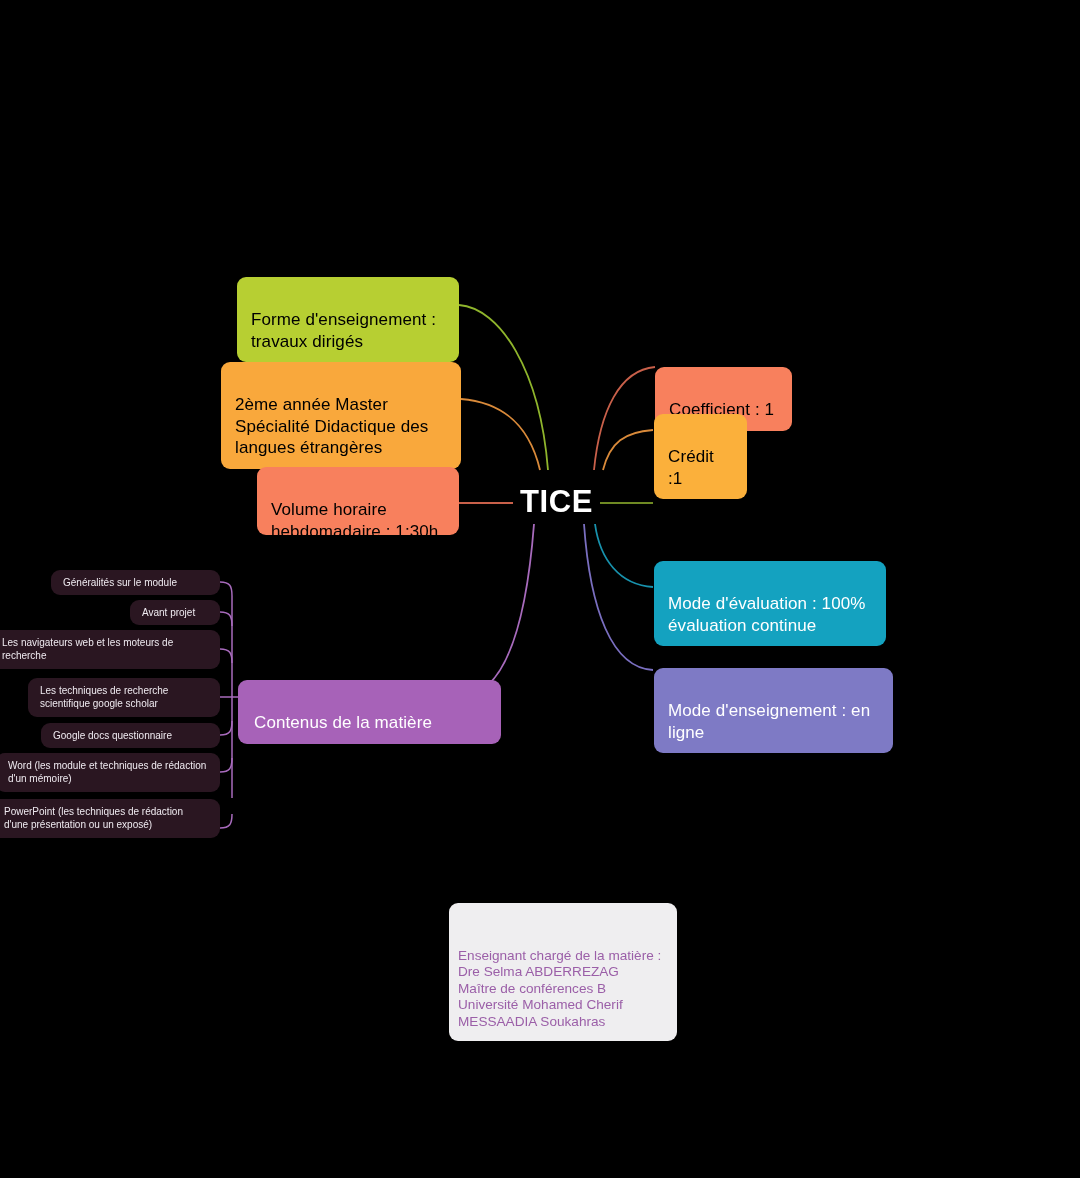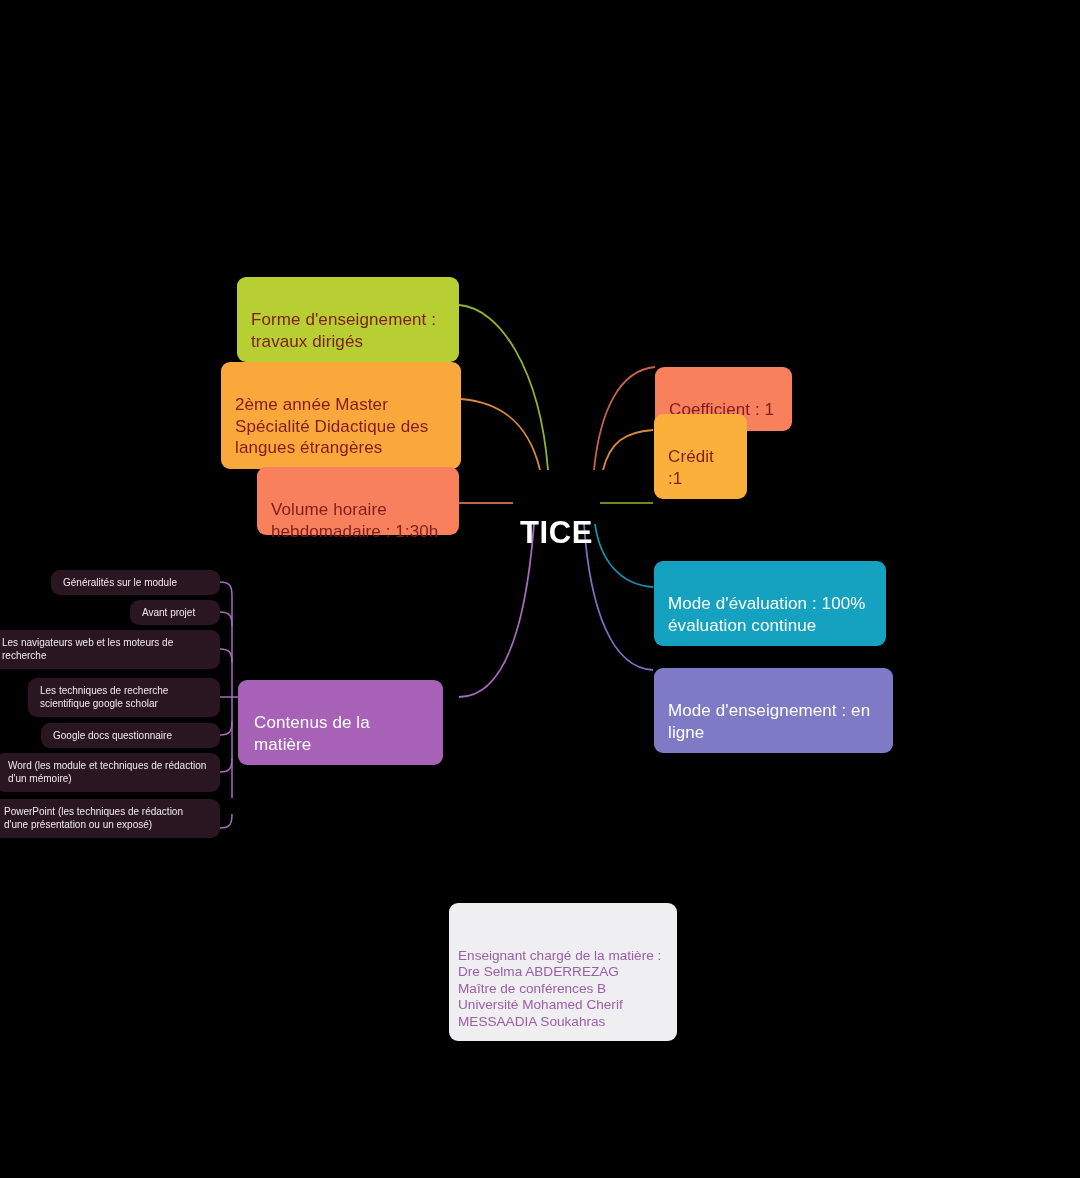--- a/index.html
+++ b/index.html
@@ -31,34 +31,33 @@
   .node {
     position: absolute;
     box-sizing: border-box;
     border-radius: 9px;
     padding: 10px 14px;
     font-size: 17px;
     line-height: 1.28;
     letter-spacing: 0.1px;
     white-space: pre-line;
   }
-  .node.dark-text { color: #7f1d1d; }
+  .node.dark-text { color: #000000; }
   .node.light-text { color: #ffffff; }
 
   
   #root-node {
     position: absolute;
     color: #ffffff;
     font-size: 31px;
     font-weight: bold;
     letter-spacing: 0.6px;
     left: 520px;
     top: 486px;
     line-height: 1;
-    margin-top: 31px;
   }
 
   
   .subnode {
     position: absolute;
     box-sizing: border-box;
     background: #2a1621;
     color: #efeaf0;
     border-radius: 9px;
     padding: 6px 12px;
@@ -118,21 +117,21 @@
   </div>
 
   <div class="node dark-text" style="left:221px; top:362px; width:240px; background:#f9a83c;">
     <span>2ème  année Master Spécialité Didactique des langues étrangères</span>
   </div>
 
   <div class="node dark-text" style="left:257px; top:467px; width:202px; height:68px; background:#f8805d;">
     <span>Volume horaire hebdomadaire : 1:30h</span>
   </div>
 
-  <div class="node light-text" style="left:238px; top:680px; width:205px; background:#a762b8;padding-left:16px;">
+  <div class="node light-text" style="left:238px; top:680px; width:263px; background:#a762b8;padding-left:16px;">
     <span>Contenus de la matière</span>
   </div>
 
   <div class="node dark-text" style="left:655px; top:351px; width:137px; background:#f8805d;margin-top:16px;">
     <span>Coefficient : 1</span>
   </div>
 
   <div class="node dark-text" style="left:654px; top:414px; width:93px; background:#fbb03b;">
     <span>Crédit :1</span>
   </div>

